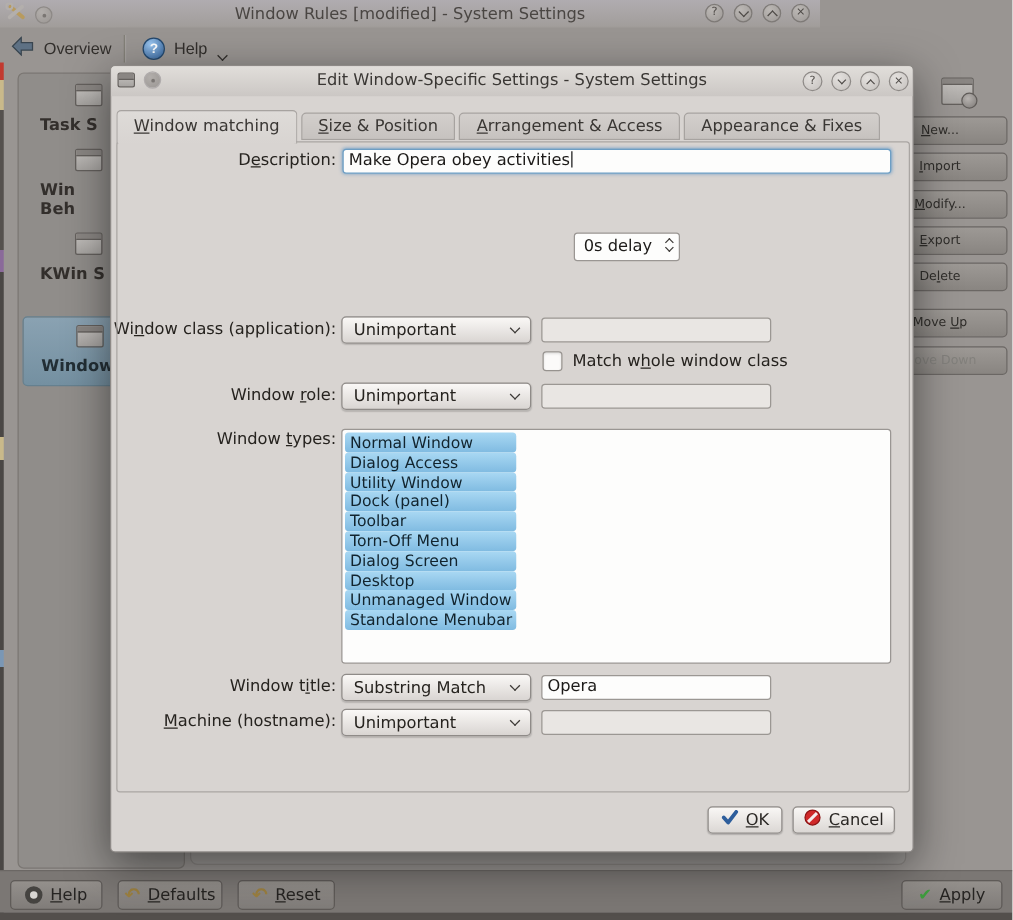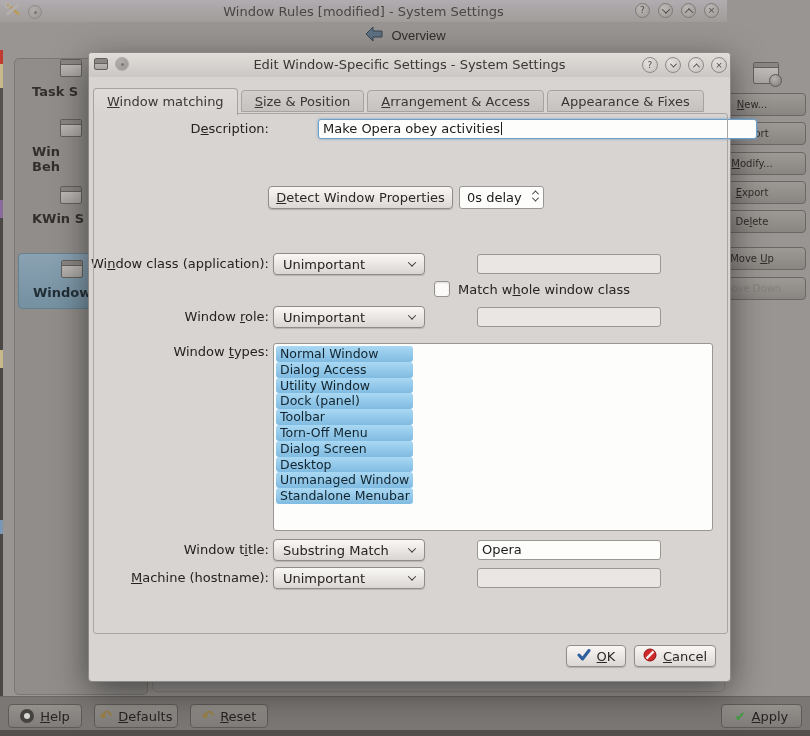--- a/index.html
+++ b/index.html
@@ -2,36 +2,36 @@
 <html><head>
 <meta charset="utf-8">
 <style>
   * { box-sizing: border-box; margin: 0; padding: 0; }
   html,body { width:810px; height:736px; overflow:hidden; }
   body { font-family:"DejaVu Sans","Liberation Sans",sans-serif; font-size:13px; color:#2c2926; }
 
   .screen { position:relative; width:810px; height:736px; background:#999592; overflow:hidden; }
 
   
-  .bg-titlebar { position:absolute; left:0; top:0; width:727px; height:22px;
+  .bg-titlebar { position:absolute; left:0; top:0; width:656px; height:22px;
     background:linear-gradient(#b0acb0,#a19d9a); display:flex; align-items:center; }
   .bg-title { position:absolute; left:0; right:0; text-align:center; color:#4a4643; font-size:13px; }
   .tb-left { position:absolute; left:4px; top:2px; display:flex; gap:6px; align-items:center; }
   .circle-btn { width:15px; height:15px; border-radius:50%; border:1px solid #7e7a77;
     background:radial-gradient(circle at 35% 30%, #bcb8b5, #9d9996); display:inline-flex;
     align-items:center; justify-content:center; color:#4e4a47; font-size:9px; line-height:1; }
   .dim-circle { width:14px; height:14px; border-radius:50%; border:1px solid #8d8986;
     background:radial-gradient(circle at 35% 30%, #b2aeab, #9b9794); position:relative; }
   .dim-circle::after{content:"";position:absolute;left:5px;top:5px;width:3px;height:3px;border-radius:50%;background:#7a7673;}
   .tb-buttons { position:absolute; right:8px; top:3px; display:flex; gap:8px; }
   .chev { display:inline-block; width:6px; height:6px; border-left:1.6px solid #4e4a47; border-bottom:1.6px solid #4e4a47; }
   .chev.down { transform:rotate(-45deg) translate(1px,-1px); }
   .chev.up   { transform:rotate(135deg) translate(1px,-1px); }
 
-  .toolbar { position:absolute; left:0; top:22px; width:810px; height:33px; display:flex; align-items:center;flex-direction:column; }
+  .toolbar { position:absolute; left:0; top:22px; width:810px; height:33px; display:flex; align-items:center; }
   .tool-btn { display:flex; align-items:center; gap:7px; padding:4px 8px; color:#322f2c; font-size:13px; background:transparent; border:none; }
   .tool-sep { width:1px; height:22px; background:#838078; margin:0 6px 0 2px; box-shadow:1px 0 0 #a5a19e; }
   .help-round { width:18px; height:18px; border-radius:50%; border:1px solid #23486e;
     background:radial-gradient(circle at 35% 28%, #9dc8f2, #2d5c94); color:#fff; font-weight:bold;
     font-size:11px; display:inline-flex; align-items:center; justify-content:center; }
   .help-chev { margin-left:2px; margin-top:12px; }
   .help-chev .chev{ border-color:#2e2b28; }
 
   .left-sliver { position:absolute; left:0; top:50px; width:3px; height:680px; z-index:0;
     background:linear-gradient(#c23a30 0 14px, #c9b98a 14px 38px, #55514e 38px 150px, #8a6a9a 150px 168px,
@@ -86,21 +86,21 @@
   .tabs { position:absolute; left:4px; top:35px; height:26px; display:flex; align-items:center; gap:3px; z-index:3; }
   .tab { display:flex; align-items:center; justify-content:center; padding:0 13px; font-size:13px; color:#3a3734;
     border:1px solid #a7a3a0; border-radius:4px 4px 0 0; height:22px;
     background:linear-gradient(#d3cfcc,#c6c2bf); }
   .tab.active { height:27px; background:linear-gradient(#dedbd8,#d8d4d1); border-bottom:none; }
 
   .pane { position:absolute; left:4px; top:60px; width:635px; height:521px; border:1px solid #a9a5a2; border-radius:3px; z-index:2; }
 
   .row-label { position:absolute; left:0; width:180px; text-align:right; color:#26231f; line-height:20px; font-size:13px; }
   .txt-input { position:absolute; height:20px; background:#fdfdfc; border:1px solid #9b9793; border-radius:3px;
-    padding:0 4px; line-height:18px; font-size:13px; color:#1d1b19; overflow:hidden; white-space:nowrap;margin-left:44px; }
+    padding:0 4px; line-height:18px; font-size:13px; color:#1d1b19; overflow:hidden; white-space:nowrap; }
   .txt-input.focused { border-color:#6d9ec4; box-shadow:0 0 3px rgba(96,150,198,.8); }
   .txt-input.disabled { background:#e9e6e3; }
   .caret { display:inline-block; width:1px; height:13px; background:#1a1a1a; vertical-align:-2px; margin-left:1px; }
 
   .push-btn { position:absolute; height:23px; border:1px solid #918d8a; border-radius:4px;
     background:linear-gradient(#f9f7f5,#dbd7d4); color:#2b2825; font-size:13px; display:flex;
     align-items:center; justify-content:center; gap:6px; box-shadow:0 1px 1px rgba(0,0,0,.18); }
 
   .spin { position:absolute; height:23px; background:#fdfdfc; border:1px solid #9a9693; border-radius:3px;
     font-size:13px; color:#1d1b19; display:flex; align-items:center; padding:0 20px 0 7px; }
@@ -166,21 +166,21 @@
     </button>
     <div class="tool-sep"></div>
     <button class="tool-btn">
       <span class="help-round">?</span>
       <span>Help</span>
       <span class="help-chev"><i class="chev down"></i></span>
     </button>
   </div>
 
   <div class="sidebar">
-    <div class="side-item" style="top:0;">
+    <div class="side-item" style="top:8px;">
       <span class="winicon side-ico"></span>
       <span class="side-label">Task S</span>
     </div>
     <div class="side-item" style="top:60px;">
       <span class="winicon side-ico"></span>
       <span class="side-label" style="margin-top:4px;">Win</span>
       <span class="side-label" style="margin-top:0;">Beh</span>
     </div>
     <div class="side-item" style="top:127px;">
       <span class="winicon side-ico"></span>
@@ -274,23 +274,20 @@
         </div>
     </div>
 
     <div class="pane"></div>
 
     <div class="row-label" style="top:66px;">D<u>e</u>scription:</div>
     <div class="txt-input focused" style="left:185px; top:66px; width:439px;">
       <span>Make Opera obey activities</span><span class="caret"></span>
     </div>
 
-    <div class="push-btn" style="left:179px; top:133px; width:185px;">
-      <span><u>D</u>etect Window Properties</span>
-    </div>
     <div class="spin" style="left:370px; top:133px; width:85px;">
       <span>0s delay</span>
       <span class="spin-arrows">
           <i class="chev up"></i>
           <i class="chev down"></i>
         </span>
     </div>
 
     <div class="row-label" style="top:201px;">Wi<u>n</u>dow class (application):</div>
     <div class="combo" style="left:184px; top:200px;">

